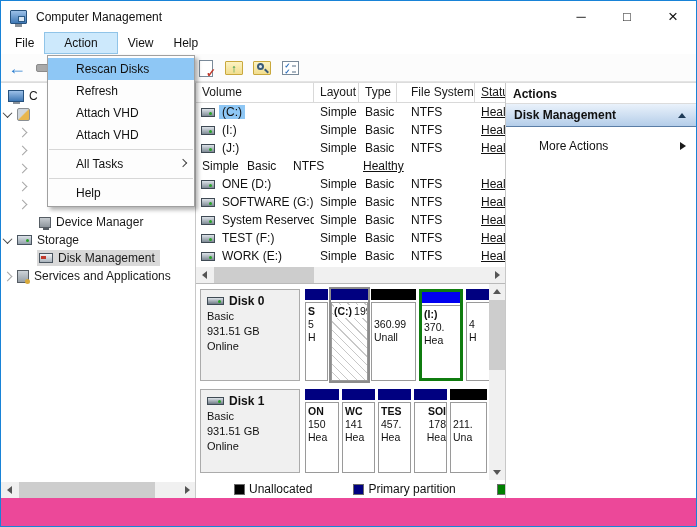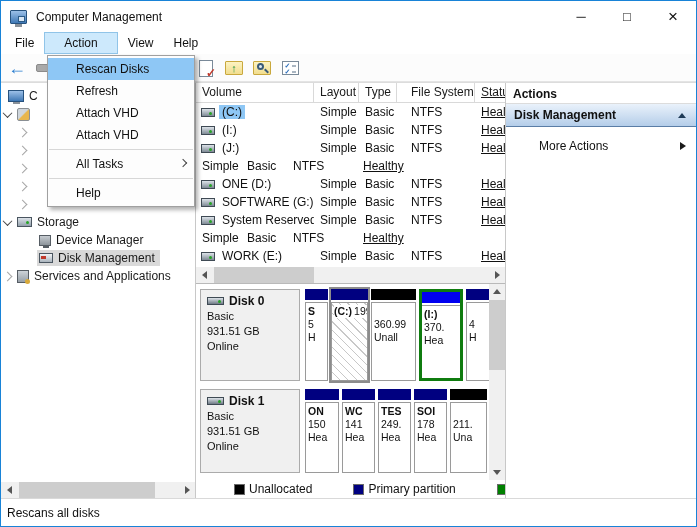--- a/index.html
+++ b/index.html
@@ -221,28 +221,28 @@
           <span></span>
       </div>
       <div class="tree-row" style="padding-left:18px;">
         <span class="chev"></span>
           <span></span>
       </div>
       <div class="tree-row" style="padding-left:18px;">
         <span class="chev"></span>
           <span></span>
       </div>
+      <div class="tree-row" style="padding-left:38px;">
+        <span class="t-ic ic-devmgr"></span>
+        <span>Device Manager</span>
+      </div>
       <div class="tree-row" style="padding-left:3px;">
         <span class="chev open"></span>
         <span class="t-ic ic-drive"></span>
         <span>Storage</span>
-      </div>
-      <div class="tree-row" style="padding-left:38px;">
-        <span class="t-ic ic-devmgr"></span>
-        <span>Device Manager</span>
       </div>
       <div class="tree-row" style="padding-left:36px;">
         <span class="sel-wrap">
           <span class="t-ic ic-dm"></span>
           <span>Disk Management</span>
         </span>
       </div>
       <div class="tree-row" style="padding-left:3px;">
         <span class="chev"></span>
         <span class="t-ic ic-svc"></span>
@@ -331,20 +331,24 @@
           <span class="vc c-name">
               <span class="ic-vol"></span>
               <span class="vname">System Reserved</span>
             </span>
           <span class="vc c-layout">Simple</span>
           <span class="vc c-type">Basic</span>
           <span class="vc c-fs">NTFS</span>
           <span class="vc c-stat">Healthy</span>
         </div>
         <div class="vol-row">
+          <span class="vc c-name">
+              <span class="ic-vol"></span>
+              <span class="vname">TEST (F:)</span>
+            </span>
           <span class="vc c-layout">Simple</span>
           <span class="vc c-type">Basic</span>
           <span class="vc c-fs">NTFS</span>
           <span class="vc c-stat">Healthy</span>
         </div>
         <div class="vol-row">
           <span class="vc c-name">
               <span class="ic-vol"></span>
               <span class="vname">WORK (E:)</span>
             </span>
@@ -442,25 +446,25 @@
               <div class="part-body">
                   <div class="pname">WC</div>
                   <div>141</div>
                   <div>Hea</div>
                 </div>
             </div>
             <div class="part" style="width:33px;">
               <div class="part-bar" style="background-color: rgb(0, 0, 128);"></div>
               <div class="part-body">
                   <div class="pname">TES</div>
-                  <div>249.</div>
+                  <div>457.</div>
                   <div>Hea</div>
                 </div>
             </div>
-            <div class="part" style="width:33px;">
+            <div class="part" style="width:33px;text-align:right;">
               <div class="part-bar" style="background-color: rgb(0, 0, 128);"></div>
               <div class="part-body">
                   <div class="pname">SOI</div>
                   <div>178</div>
                   <div>Hea</div>
                 </div>
             </div>
             <div class="part" style="width:37px;">
               <div class="part-bar" style="background-color: rgb(0, 0, 0);"></div>
               <div class="part-body">
@@ -506,23 +510,20 @@
         <span>Disk Management</span>
         <span class="collapse-arrow tri-up-sm"></span>
       </div>
       <div class="more-actions">
         <span>More Actions</span>
         <span class="more-arrow tri-right-sm"></span>
       </div>
     </div>
   </div>
 
-  <div class="statusbar">
-    <span>Rescans all disks</span>
-  </div>
 
   <div class="dropdown">
     <div class="dd-item hl">Rescan Disks</div>
     <div class="dd-item">Refresh</div>
     <div class="dd-item">Attach VHD</div>
     <div class="dd-item">Attach VHD</div>
     <div class="dd-sep"></div>
     <div class="dd-item">
       <span>All Tasks</span>
       <span class="dd-sub"></span>

